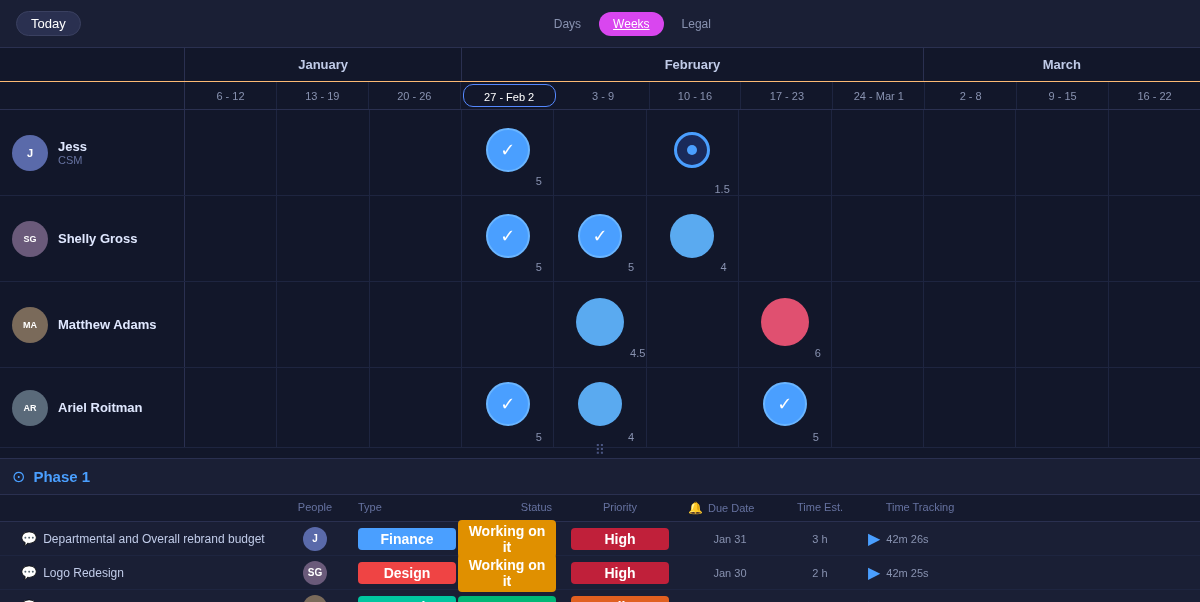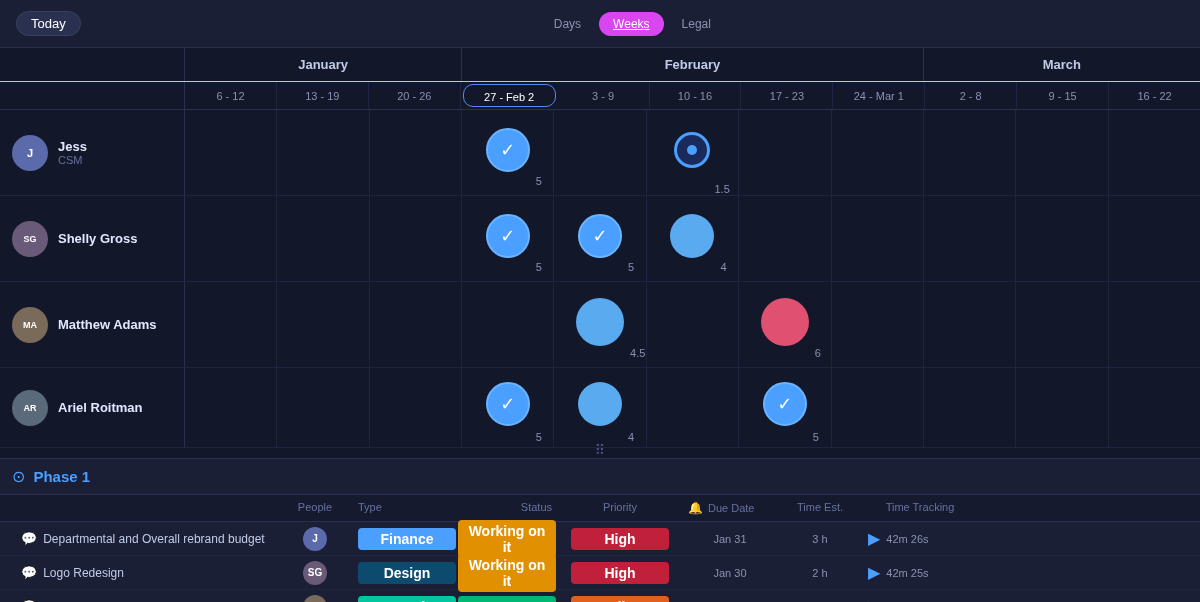--- a/index.html
+++ b/index.html
@@ -272,21 +272,21 @@
       padding: 3px 10px;
       border-radius: 4px;
       font-size: 14px;
       font-weight: 600;
       color: #fff;
       display: inline-block;
       width: 98px;
       text-align: center;
     }
     .badge.finance { background: #4a9fff; }
-    .badge.design { background: #0c4a6e; }
+    .badge.design { background: #ef4444; }
     .badge.legal { background: #00c6a0; }
 
     .badge.working { background: #e09000; }
     .badge.done { background: #00b876; }
 
     .badge.high { background: #c0203a; }
     .badge.medium { background: #e06020; }
 
     .left-border {
       width: 3px;

